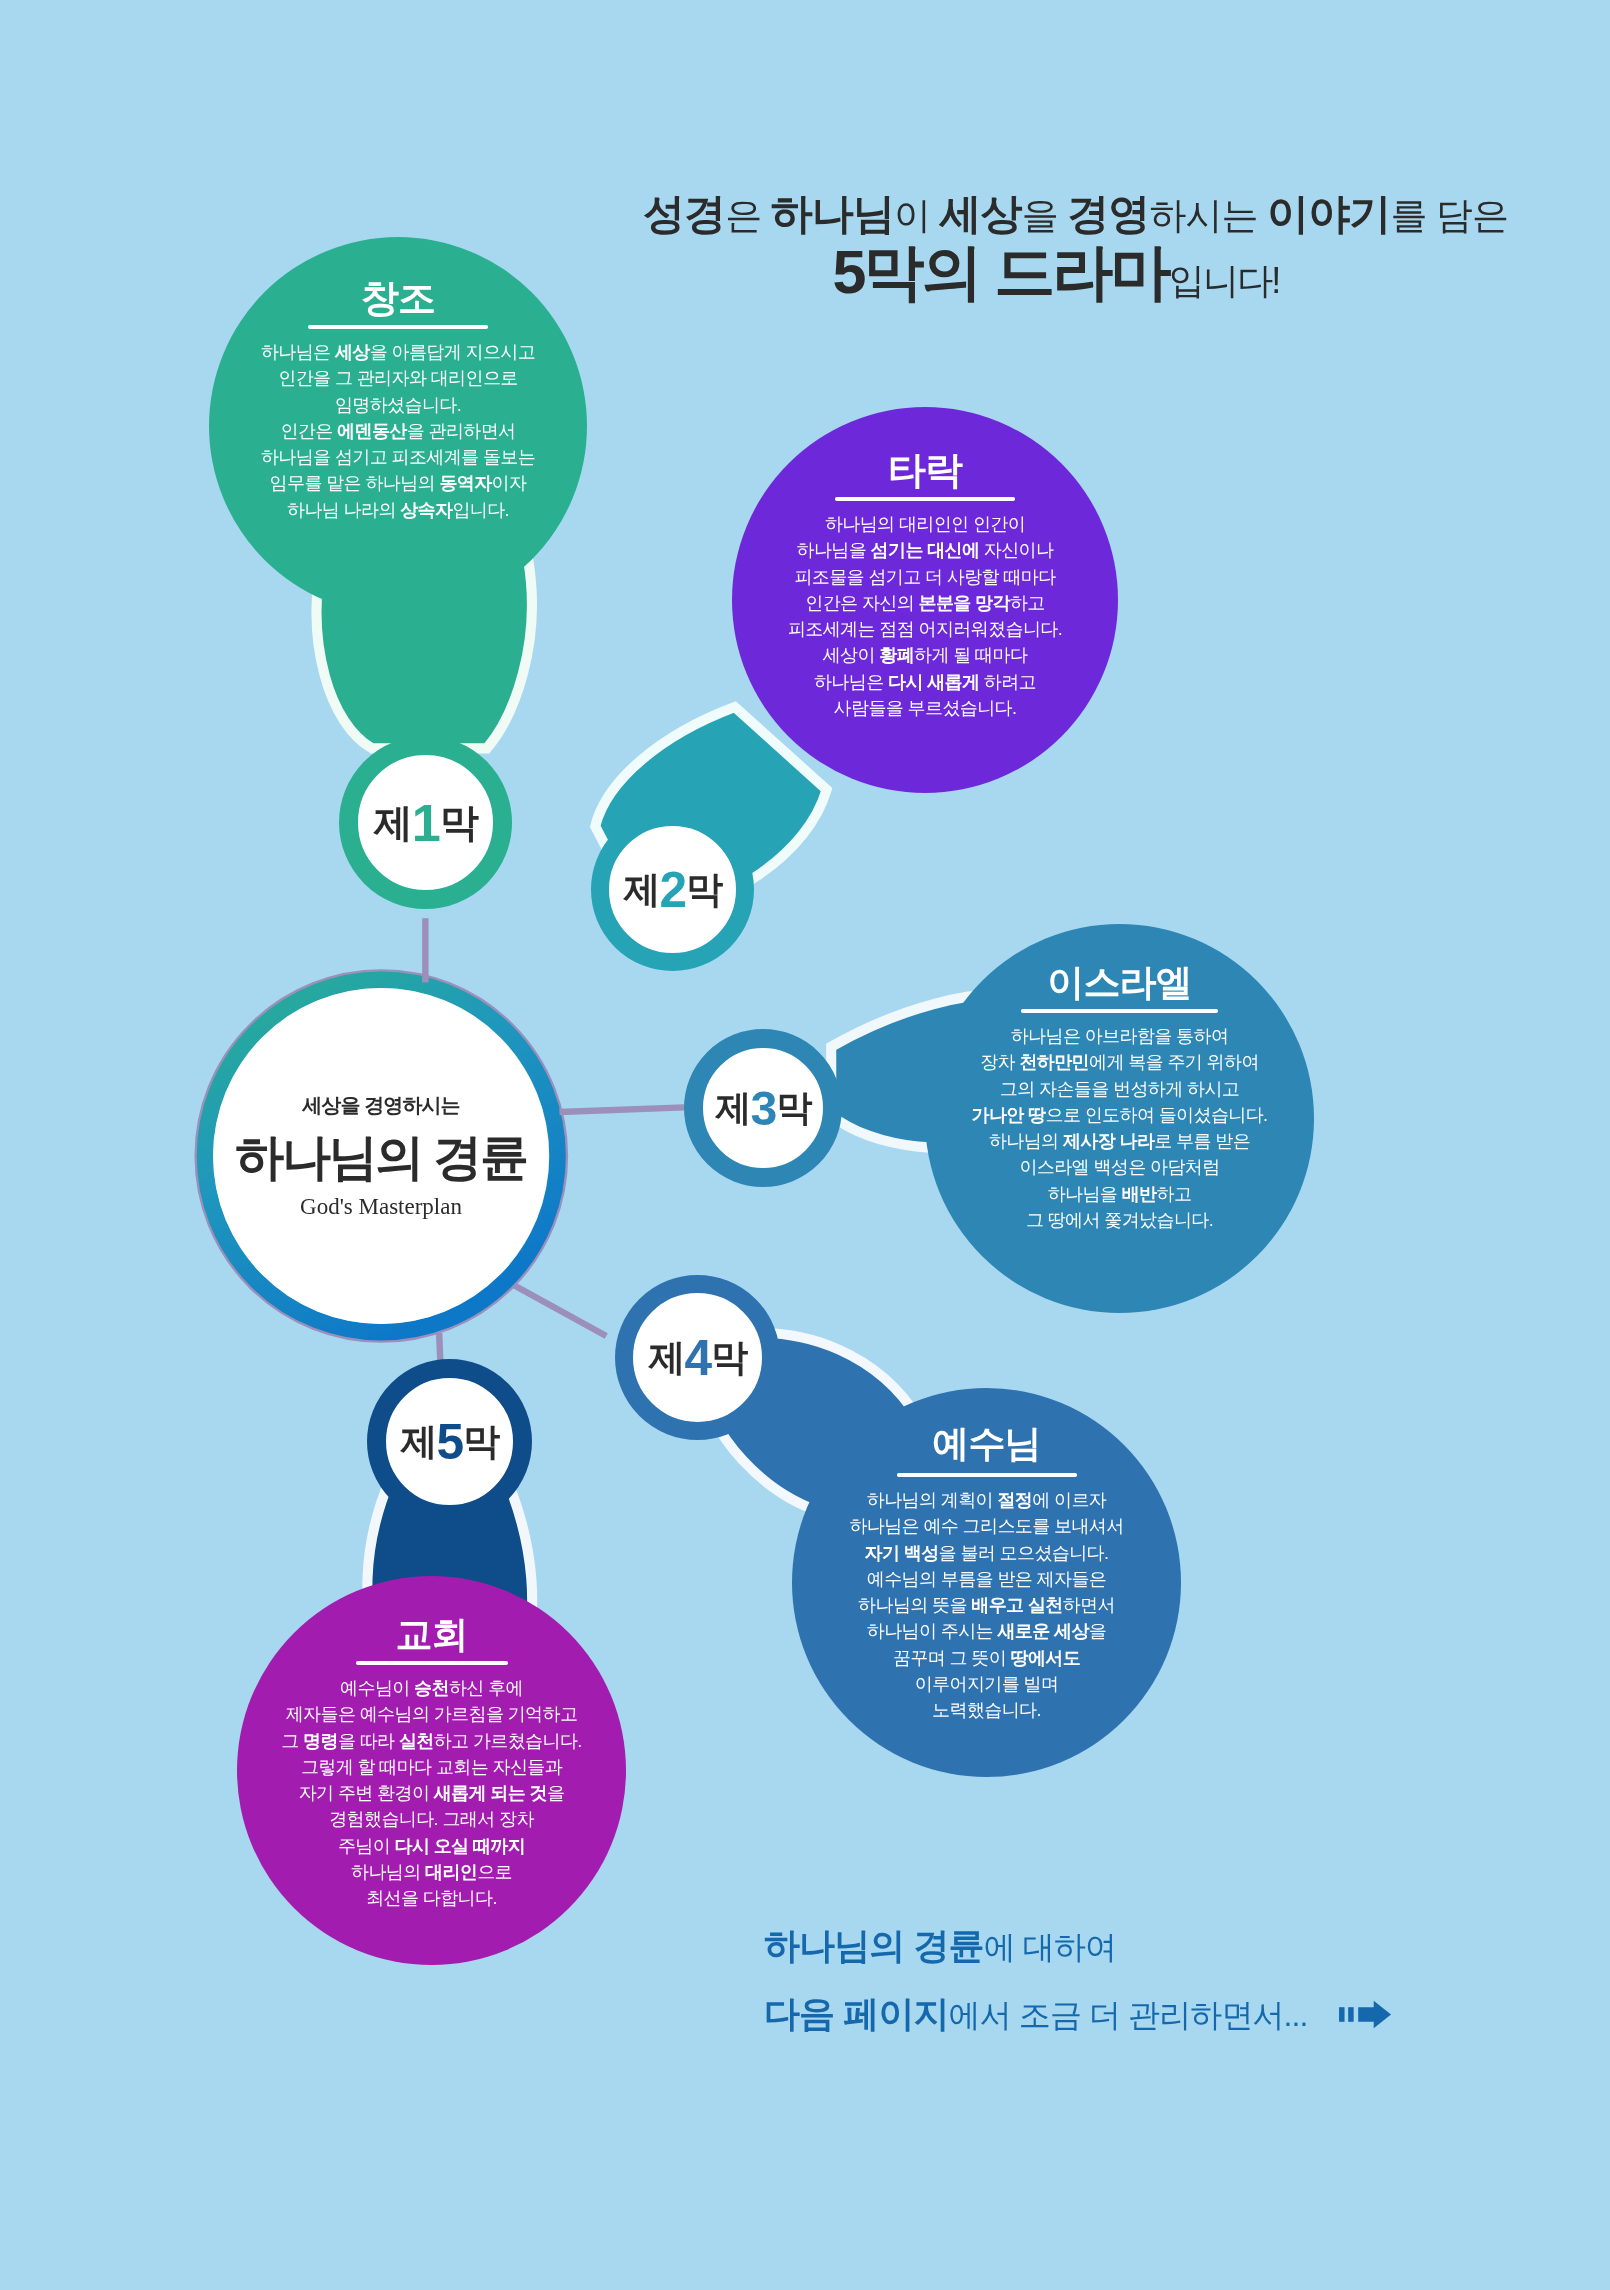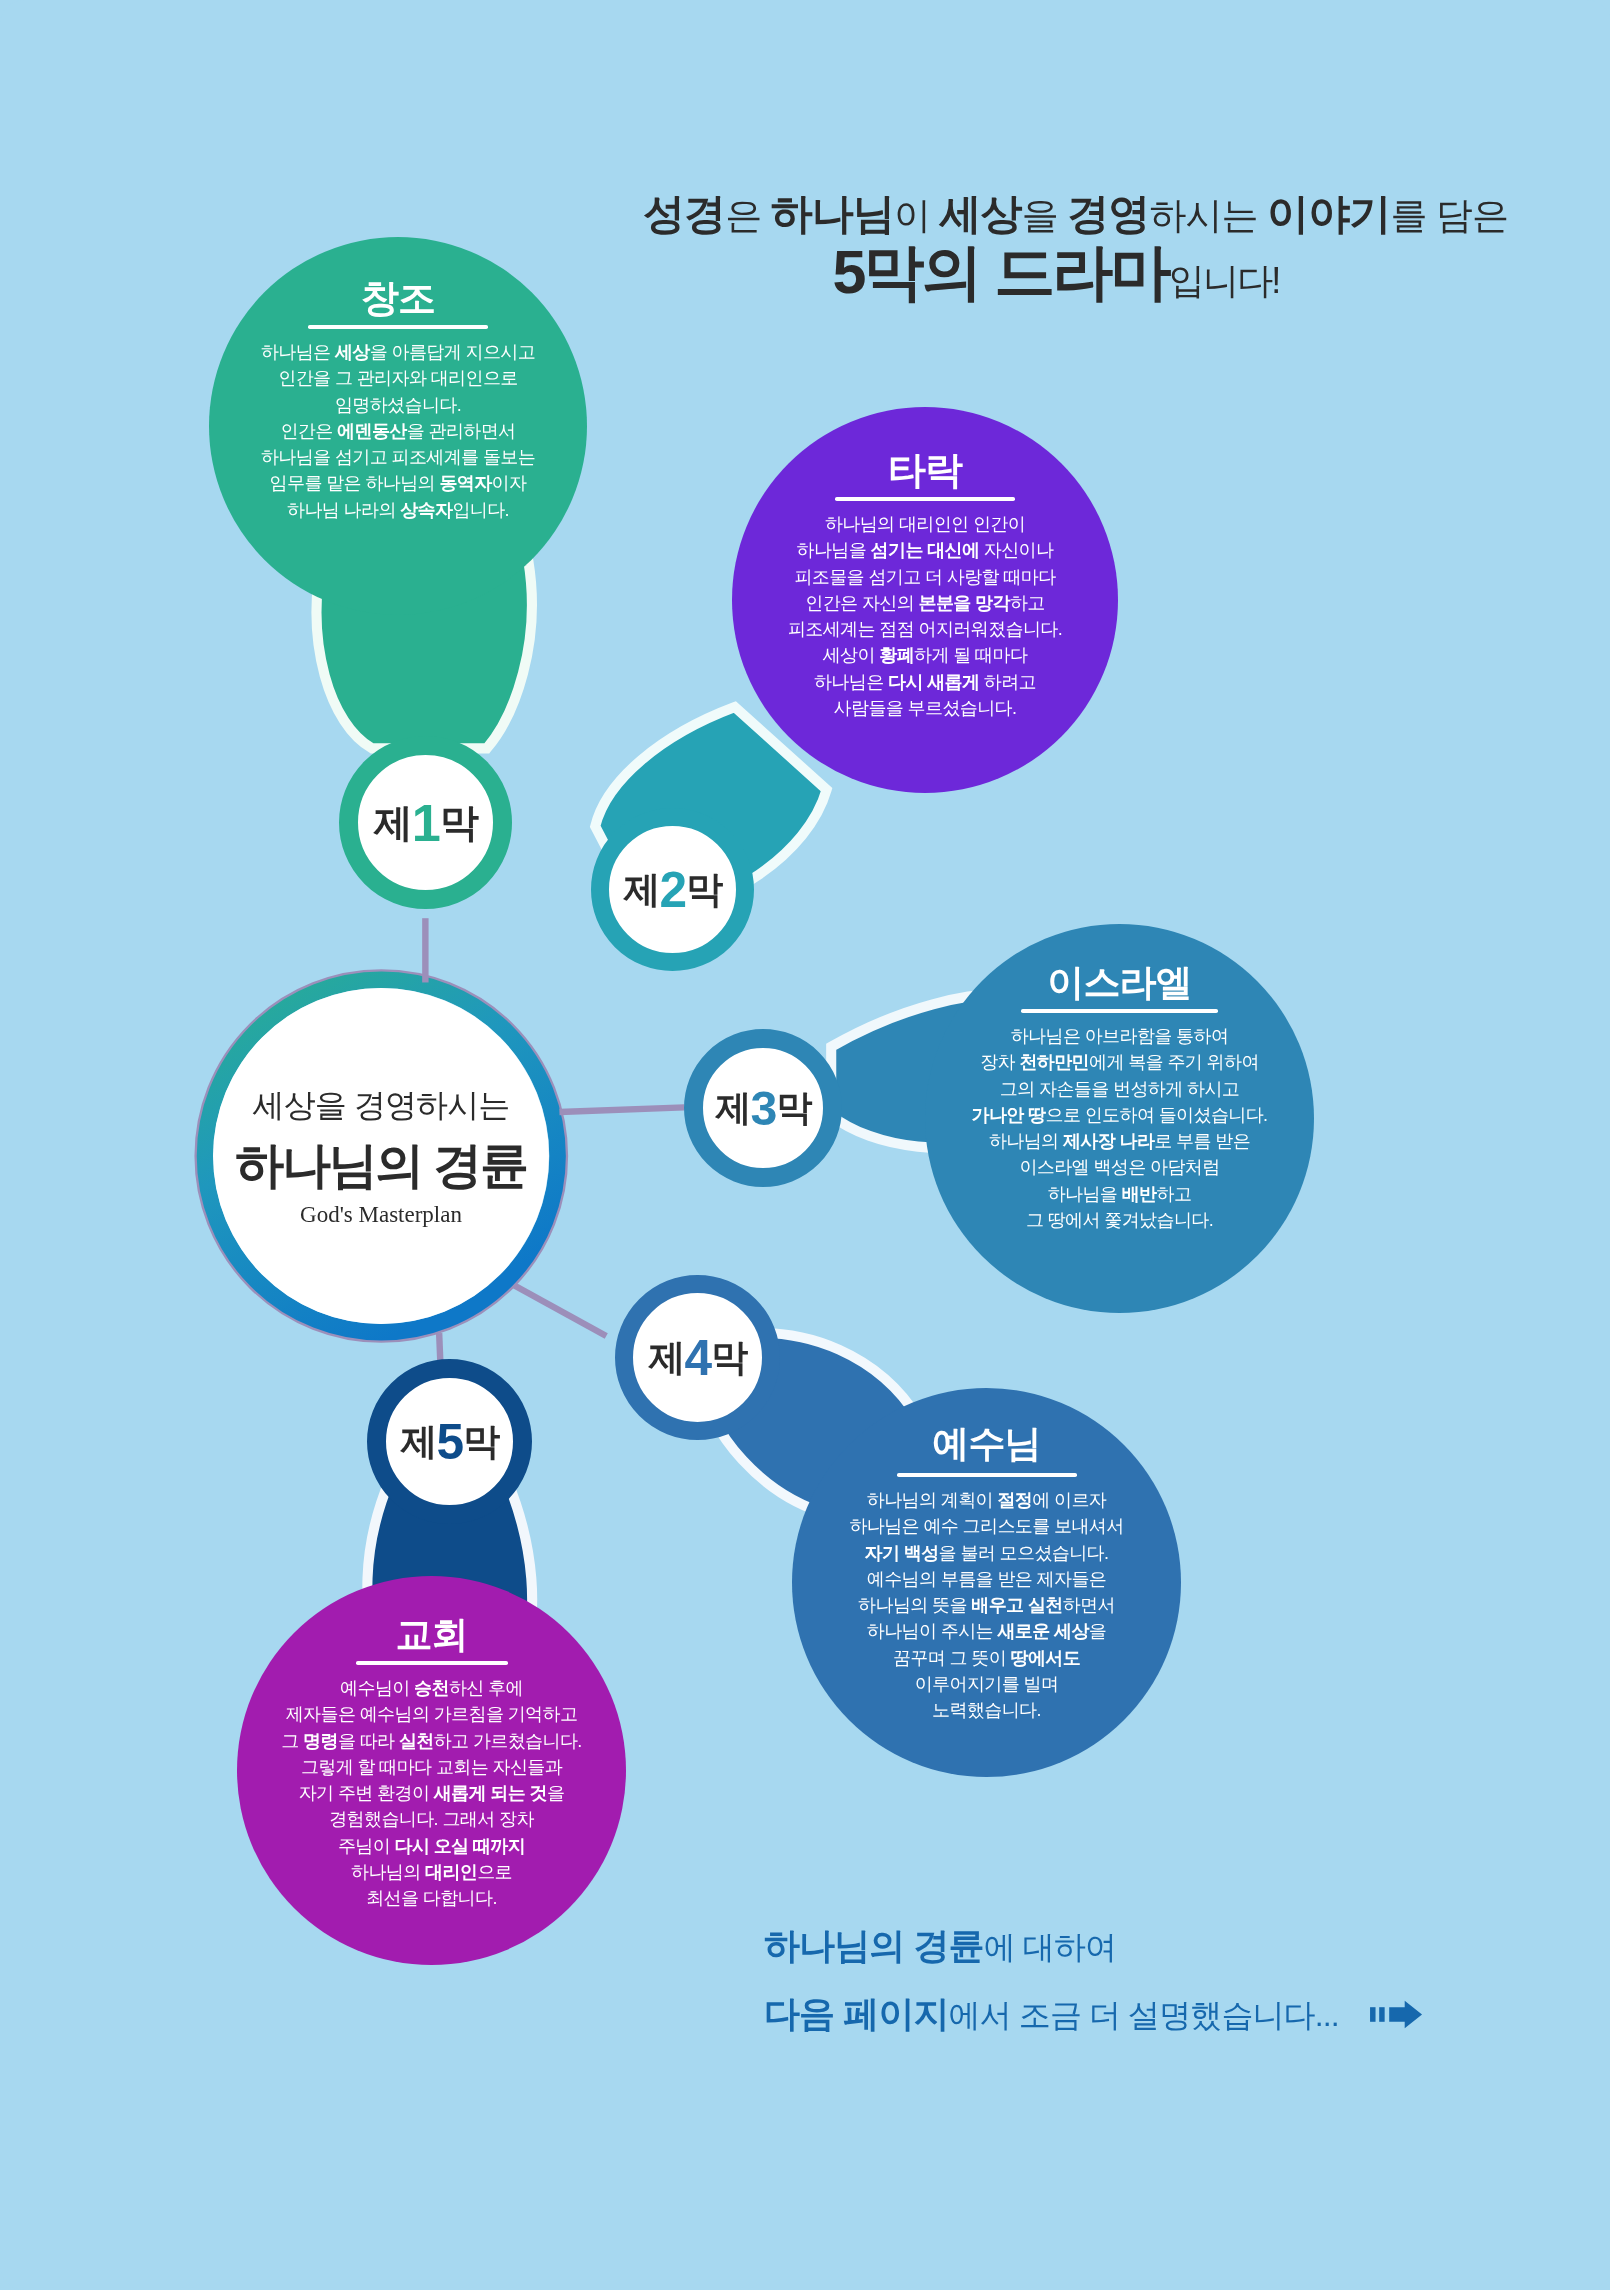--- a/index.html
+++ b/index.html
@@ -152,21 +152,21 @@
     width:336px; height:336px;
     border-radius:50%;
     background:#ffffff;
     display:flex;
     flex-direction:column;
     align-items:center;
     justify-content:center;
     color:#2b2b2b;
     text-align:center;
   }
-  #hub .h-top{font-size:32px;font-weight:400;letter-spacing:-0.9px;}
+  #hub .h-top{font-size:20px;font-weight:700;letter-spacing:-0.9px;}
   #hub .h-main{font-size:49px;font-weight:700;letter-spacing:-2.3px;margin:5.5px 0 2.8px;}
   #hub .h-sub{font-size:23px;font-weight:400;font-family:"Liberation Serif","DejaVu Serif",serif;text-align:right;}
 
   
   #footer{
     position:absolute;
     left:764px; top:1912px;
     color:#1668ad;
     letter-spacing:-0.9px;
   }
@@ -292,21 +292,21 @@
   </div>
 
   <div id="hub">
     <div class="h-top">세상을 경영하시는</div>
     <div class="h-main">하나님의 경륜</div>
     <div class="h-sub">God's Masterplan</div>
   </div>
 
   <div id="footer">
     <div class="f-line"><b>하나님의 경륜</b><span>에 대하여</span></div>
-    <div class="f-line"><b>다음 페이지</b><span>에서 조금 더 설명했습니다...</span><span class="arrow-wrap"><svg width="53" height="31" viewBox="0 0 58 34" aria-hidden="true">
+    <div class="f-line"><b>다음 페이지</b><span>에서 조금 더 관리하면서...</span><span class="arrow-wrap"><svg width="53" height="31" viewBox="0 0 58 34" aria-hidden="true">
             <rect x="0" y="9" width="6" height="16" fill="#1668ad"></rect>
             <rect x="10" y="9" width="6" height="16" fill="#1668ad"></rect>
             <path d="M21,9 L38,9 L38,2 L57,17 L38,32 L38,25 L21,25 Z" fill="#1668ad"></path>
           </svg></span></div>
   </div>
 
 </div>
 
 
 </body></html>

